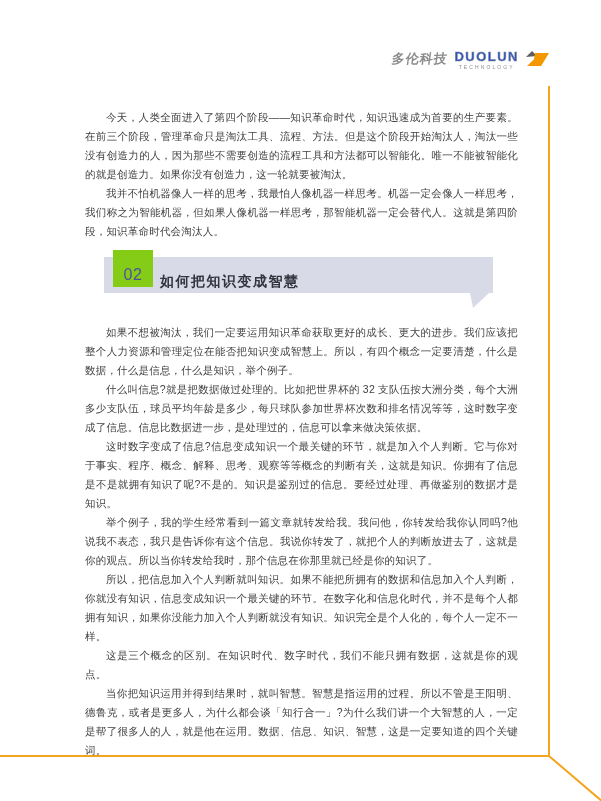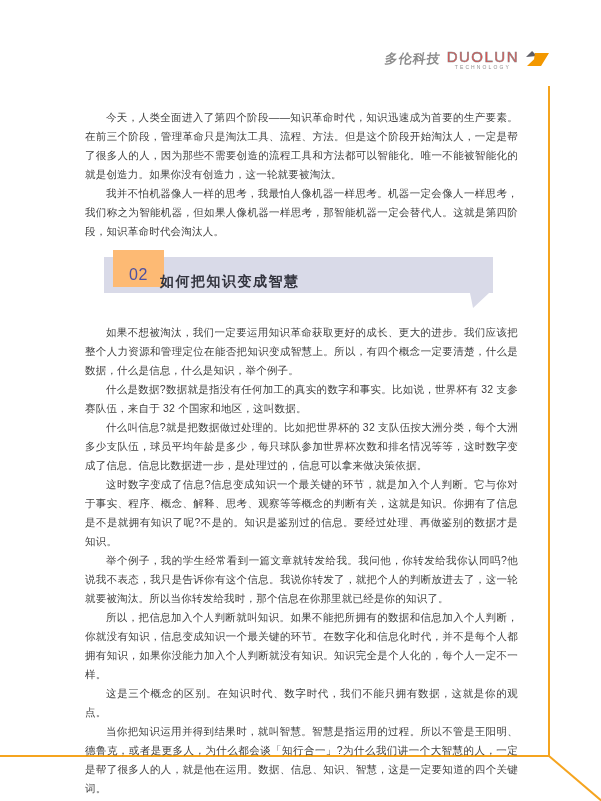--- a/index.html
+++ b/index.html
@@ -4,39 +4,39 @@
 <style>
   html,body{margin:0;padding:0;}
   body{
     width:601px;height:801px;position:relative;background:#ffffff;overflow:hidden;
     font-family:"Liberation Sans","DejaVu Sans",sans-serif;
   }
   
   .logo{position:absolute;top:51px;right:52px;display:flex;align-items:flex-start;gap:6px;}
   .logo-cn{font-size:13px;font-weight:bold;color:#8c8c8c;transform:skewX(-8deg);letter-spacing:1px;line-height:15px;}
   .logo-en-wrap{display:flex;flex-direction:column;align-items:center;line-height:1;}
-  .logo-en{font-size:15px;font-weight:normal;color:#ef4444;-webkit-text-stroke:0.6px #8a8a8a;letter-spacing:1.5px;line-height:12px;}
+  .logo-en{font-size:13px;font-weight:bold;color:#1d4ed8;-webkit-text-stroke:0.6px #8a8a8a;letter-spacing:1.5px;line-height:12px;}
   .logo-sub{font-size:5px;color:#8f8f8f;letter-spacing:2.1px;margin-top:2px;}
   .logo-mark{position:relative;width:24px;height:15px;display:inline-block;margin-top:0px;}
   .logo-mark .mark-dark{position:absolute;left:1px;top:0;width:11px;height:6px;background:#5d5d66;
     clip-path:polygon(0 100%,55% 0,100% 85%);}
   .logo-mark .mark-orange{position:absolute;left:2px;top:2px;width:22px;height:13px;background:#f39800;
     clip-path:polygon(36% 0,100% 0,64% 100%,0 100%,32% 48%);}
   
   .line{position:absolute;background:#f5a41f;}
   .line-v{left:548px;top:86px;width:2px;height:670px;}
   .line-h{left:0;top:755px;width:550px;height:2px;}
   .line-diag{left:549px;top:755px;width:70px;height:2px;transform-origin:0 50%;transform:rotate(40.5deg);}
   
   .content{position:absolute;left:85px;top:108px;width:433px;color:#3f3f3f;}
   .content p{margin:0;font-size:10.5px;line-height:19px;text-align:justify;text-indent:2em;
     letter-spacing:0.2px;}
   
   .banner{position:relative;margin:16px 0 30px 19px;width:389px;height:36px;background:#d9dae8;}
-  .banner-num-box{position:absolute;left:9px;top:-7px;width:51px;height:37px;background:#fdba74;
+  .banner-num-box{position:absolute;left:9px;top:-7px;width:40px;height:37px;background:#84cc16;
     display:flex;align-items:flex-end;justify-content:center;}
   .banner-num{font-size:16px;color:#4e51a1;line-height:1;padding-bottom:4px;letter-spacing:0.5px;}
   .banner-title{position:absolute;left:56px;top:0;height:50px;display:flex;align-items:center;
     font-size:14px;font-weight:bold;color:#33343e;letter-spacing:1.5px;text-indent:0;}
   .banner-tail{position:absolute;right:4px;top:36px;width:19px;height:15px;background:#d9dae8;
     clip-path:polygon(0 0,100% 0,16% 100%);}
 </style>
 </head>
 <body>
 
@@ -52,36 +52,35 @@
   </span>
   <span class="logo-mark">
     <span class="mark-dark"></span>
     <span class="mark-orange"></span>
   </span>
 </div>
 
 <div class="content">
 
   <div>
-      <p>今天，人类全面进入了第四个阶段——知识革命时代，知识迅速成为首要的生产要素。在前三个阶段，管理革命只是淘汰工具、流程、方法。但是这个阶段开始淘汰人，一定是帮了很多人的人，因为那些不需要创造的流程工具和方法都可以智能化。唯一不能被智能化的就是创造力。如果你没有创造力，这一轮就要被淘汰。</p>
+      <p>今天，人类全面进入了第四个阶段——知识革命时代，知识迅速成为首要的生产要素。在前三个阶段，管理革命只是淘汰工具、流程、方法。但是这个阶段开始淘汰人，淘汰一些没有创造力的人，因为那些不需要创造的流程工具和方法都可以智能化。唯一不能被智能化的就是创造力。如果你没有创造力，这一轮就要被淘汰。</p>
       <p>我并不怕机器像人一样的思考，我最怕人像机器一样思考。机器一定会像人一样思考，我们称之为智能机器，但如果人像机器一样思考，那智能机器一定会替代人。这就是第四阶段，知识革命时代会淘汰人。</p>
     </div>
 
   <div class="banner">
     <div class="banner-num-box">
       <span class="banner-num">02</span>
     </div>
     <div class="banner-title">如何把知识变成智慧</div>
     <div class="banner-tail"></div>
   </div>
 
   <div>
       <p>如果不想被淘汰，我们一定要运用知识革命获取更好的成长、更大的进步。我们应该把整个人力资源和管理定位在能否把知识变成智慧上。所以，有四个概念一定要清楚，什么是数据，什么是信息，什么是知识，举个例子。</p>
-      <p>什么是数据?数据就是指没有任何加工的真实的数字和事实。比如说，世界杯有 32 支参赛队伍，来自于 32 个国家和地区，这叫数据。</p>
       <p>什么叫信息?就是把数据做过处理的。比如把世界杯的 32 支队伍按大洲分类，每个大洲多少支队伍，球员平均年龄是多少，每只球队参加世界杯次数和排名情况等等，这时数字变成了信息。信息比数据进一步，是处理过的，信息可以拿来做决策依据。</p>
       <p>这时数字变成了信息?信息变成知识一个最关键的环节，就是加入个人判断。它与你对于事实、程序、概念、解释、思考、观察等等概念的判断有关，这就是知识。你拥有了信息是不是就拥有知识了呢?不是的。知识是鉴别过的信息。要经过处理、再做鉴别的数据才是知识。</p>
-      <p>举个例子，我的学生经常看到一篇文章就转发给我。我问他，你转发给我你认同吗?他说我不表态，我只是告诉你有这个信息。我说你转发了，就把个人的判断放进去了，这一轮就要被淘汰。所以当你转发给我时，那个信息在你那里就已经是你的知识了。</p>
+      <p>举个例子，我的学生经常看到一篇文章就转发给我。我问他，你转发给我你认同吗?他说我不表态，我只是告诉你有这个信息。我说你转发了，就把个人的判断放进去了，这就是你的观点。所以当你转发给我时，那个信息在你那里就已经是你的知识了。</p>
       <p>所以，把信息加入个人判断就叫知识。如果不能把所拥有的数据和信息加入个人判断，你就没有知识，信息变成知识一个最关键的环节。在数字化和信息化时代，并不是每个人都拥有知识，如果你没能力加入个人判断就没有知识。知识完全是个人化的，每个人一定不一样。</p>
       <p>这是三个概念的区别。在知识时代、数字时代，我们不能只拥有数据，这就是你的观点。</p>
       <p>当你把知识运用并得到结果时，就叫智慧。智慧是指运用的过程。所以不管是王阳明、德鲁克，或者是更多人，为什么都会谈「知行合一」?为什么我们讲一个大智慧的人，一定是帮了很多人的人，就是他在运用。数据、信息、知识、智慧，这是一定要知道的四个关键词。</p>
     </div>
 
 </div>
 
 </body></html>

